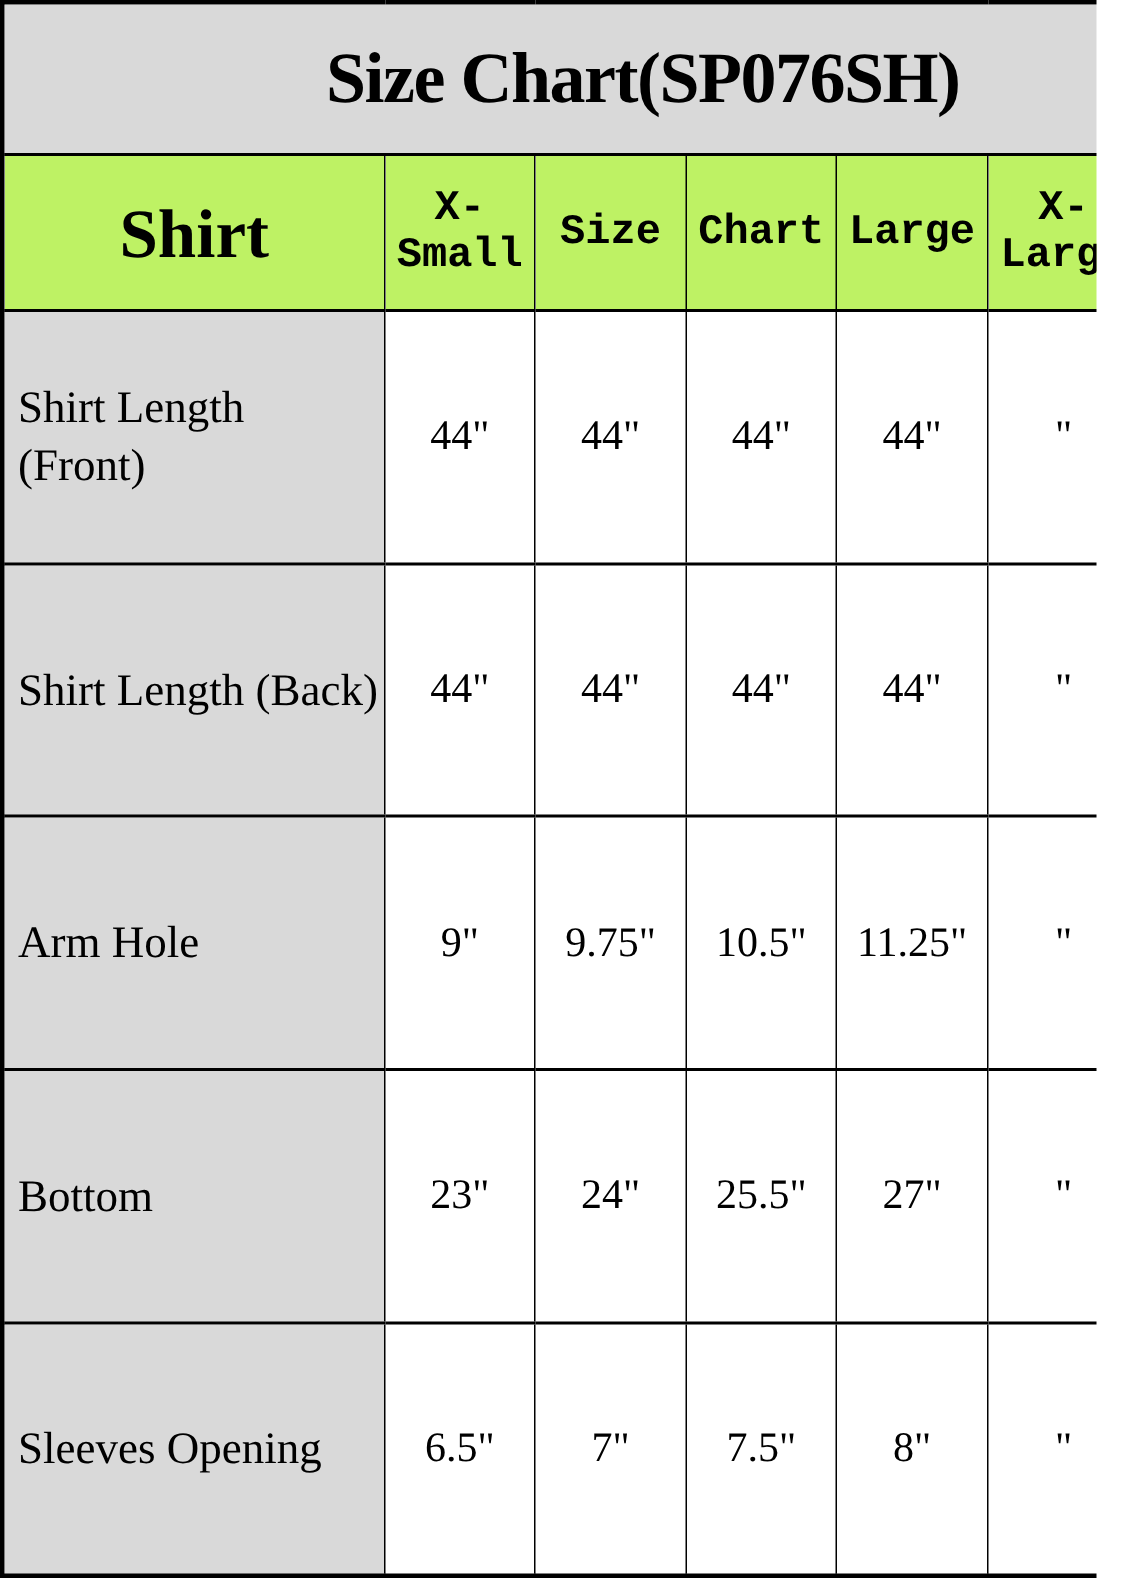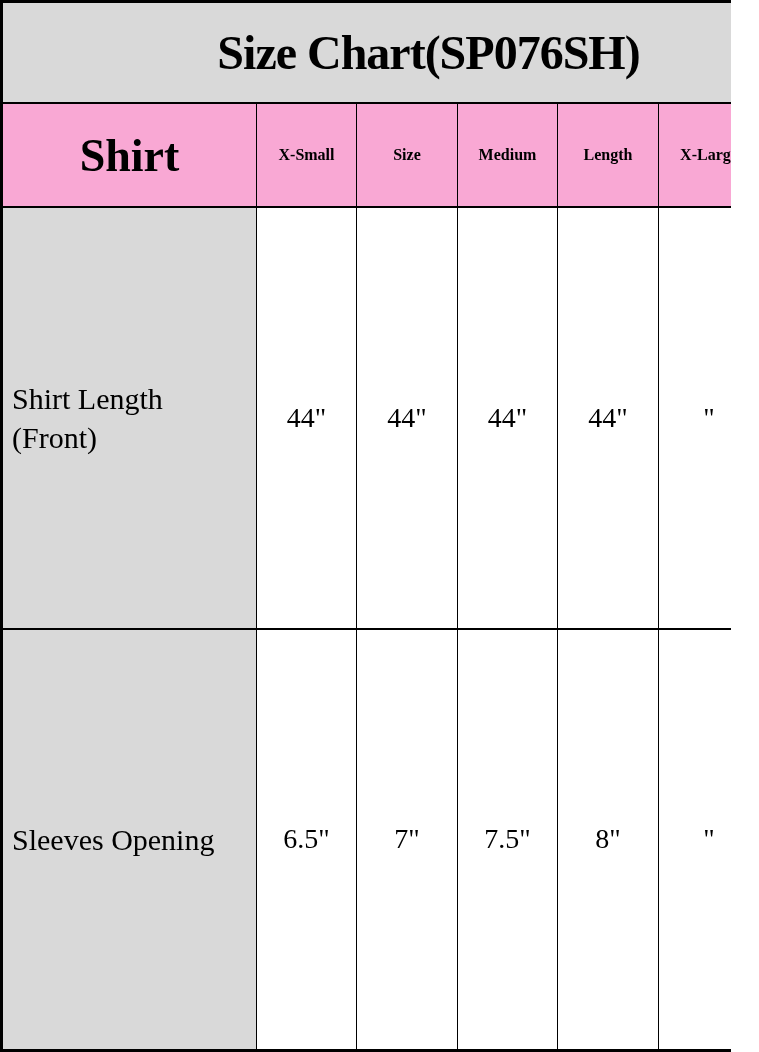--- a/index.html
+++ b/index.html
@@ -36,29 +36,30 @@
     background: #d9d9d9;
     font-size: 48px;
     font-weight: bold;
     text-align: center;
     vertical-align: middle;
     padding-left: 95px;
     letter-spacing: -1px;
   }
   tr.header-row th {
     height: 102px;
-    background: #f9a8d4;
+    background: #bef264;
     vertical-align: middle;
     font-weight: bold;
   }
   tr.header-row th.corner {
     font-size: 46px;
   }
   tr.header-row th.size-h {
-    font-size: 16px;
+    font-size: 28px;
+    font-family: Liberation Mono, monospace;
   }
   tbody tr {
     height: 106px;
   }
   tbody th.row-label {
     background: #d9d9d9;
     font-weight: normal;
     font-size: 30px;
     text-align: left;
     vertical-align: middle;
@@ -87,32 +88,56 @@
       <col style="width:102px">
     </colgroup>
     <thead>
       <tr class="title-row">
         <th colspan="6">Size Chart(SP076SH)</th>
       </tr>
       <tr class="header-row">
         <th class="corner">Shirt</th>
         <th class="size-h">X-Small</th>
         <th class="size-h">Size</th>
-        <th class="size-h">Medium</th>
-        <th class="size-h">Length</th>
+        <th class="size-h">Chart</th>
+        <th class="size-h">Large</th>
         <th class="size-h">X-Large</th>
       </tr>
     </thead>
     <tbody id="table-body">
         <tr>
           <th class="row-label">Shirt Length (Front)</th>
           <td class="value-cell">44"</td>
           <td class="value-cell">44"</td>
           <td class="value-cell">44"</td>
           <td class="value-cell">44"</td>
+          <td class="value-cell">"</td>
+        </tr>
+        <tr>
+          <th class="row-label">Shirt Length (Back)</th>
+          <td class="value-cell">44"</td>
+          <td class="value-cell">44"</td>
+          <td class="value-cell">44"</td>
+          <td class="value-cell">44"</td>
+          <td class="value-cell">"</td>
+        </tr>
+        <tr>
+          <th class="row-label">Arm Hole</th>
+          <td class="value-cell">9"</td>
+          <td class="value-cell">9.75"</td>
+          <td class="value-cell">10.5"</td>
+          <td class="value-cell">11.25"</td>
+          <td class="value-cell">"</td>
+        </tr>
+        <tr>
+          <th class="row-label">Bottom</th>
+          <td class="value-cell">23"</td>
+          <td class="value-cell">24"</td>
+          <td class="value-cell">25.5"</td>
+          <td class="value-cell">27"</td>
           <td class="value-cell">"</td>
         </tr>
         <tr>
           <th class="row-label">Sleeves Opening</th>
           <td class="value-cell">6.5"</td>
           <td class="value-cell">7"</td>
           <td class="value-cell">7.5"</td>
           <td class="value-cell">8"</td>
           <td class="value-cell">"</td>
         </tr>

